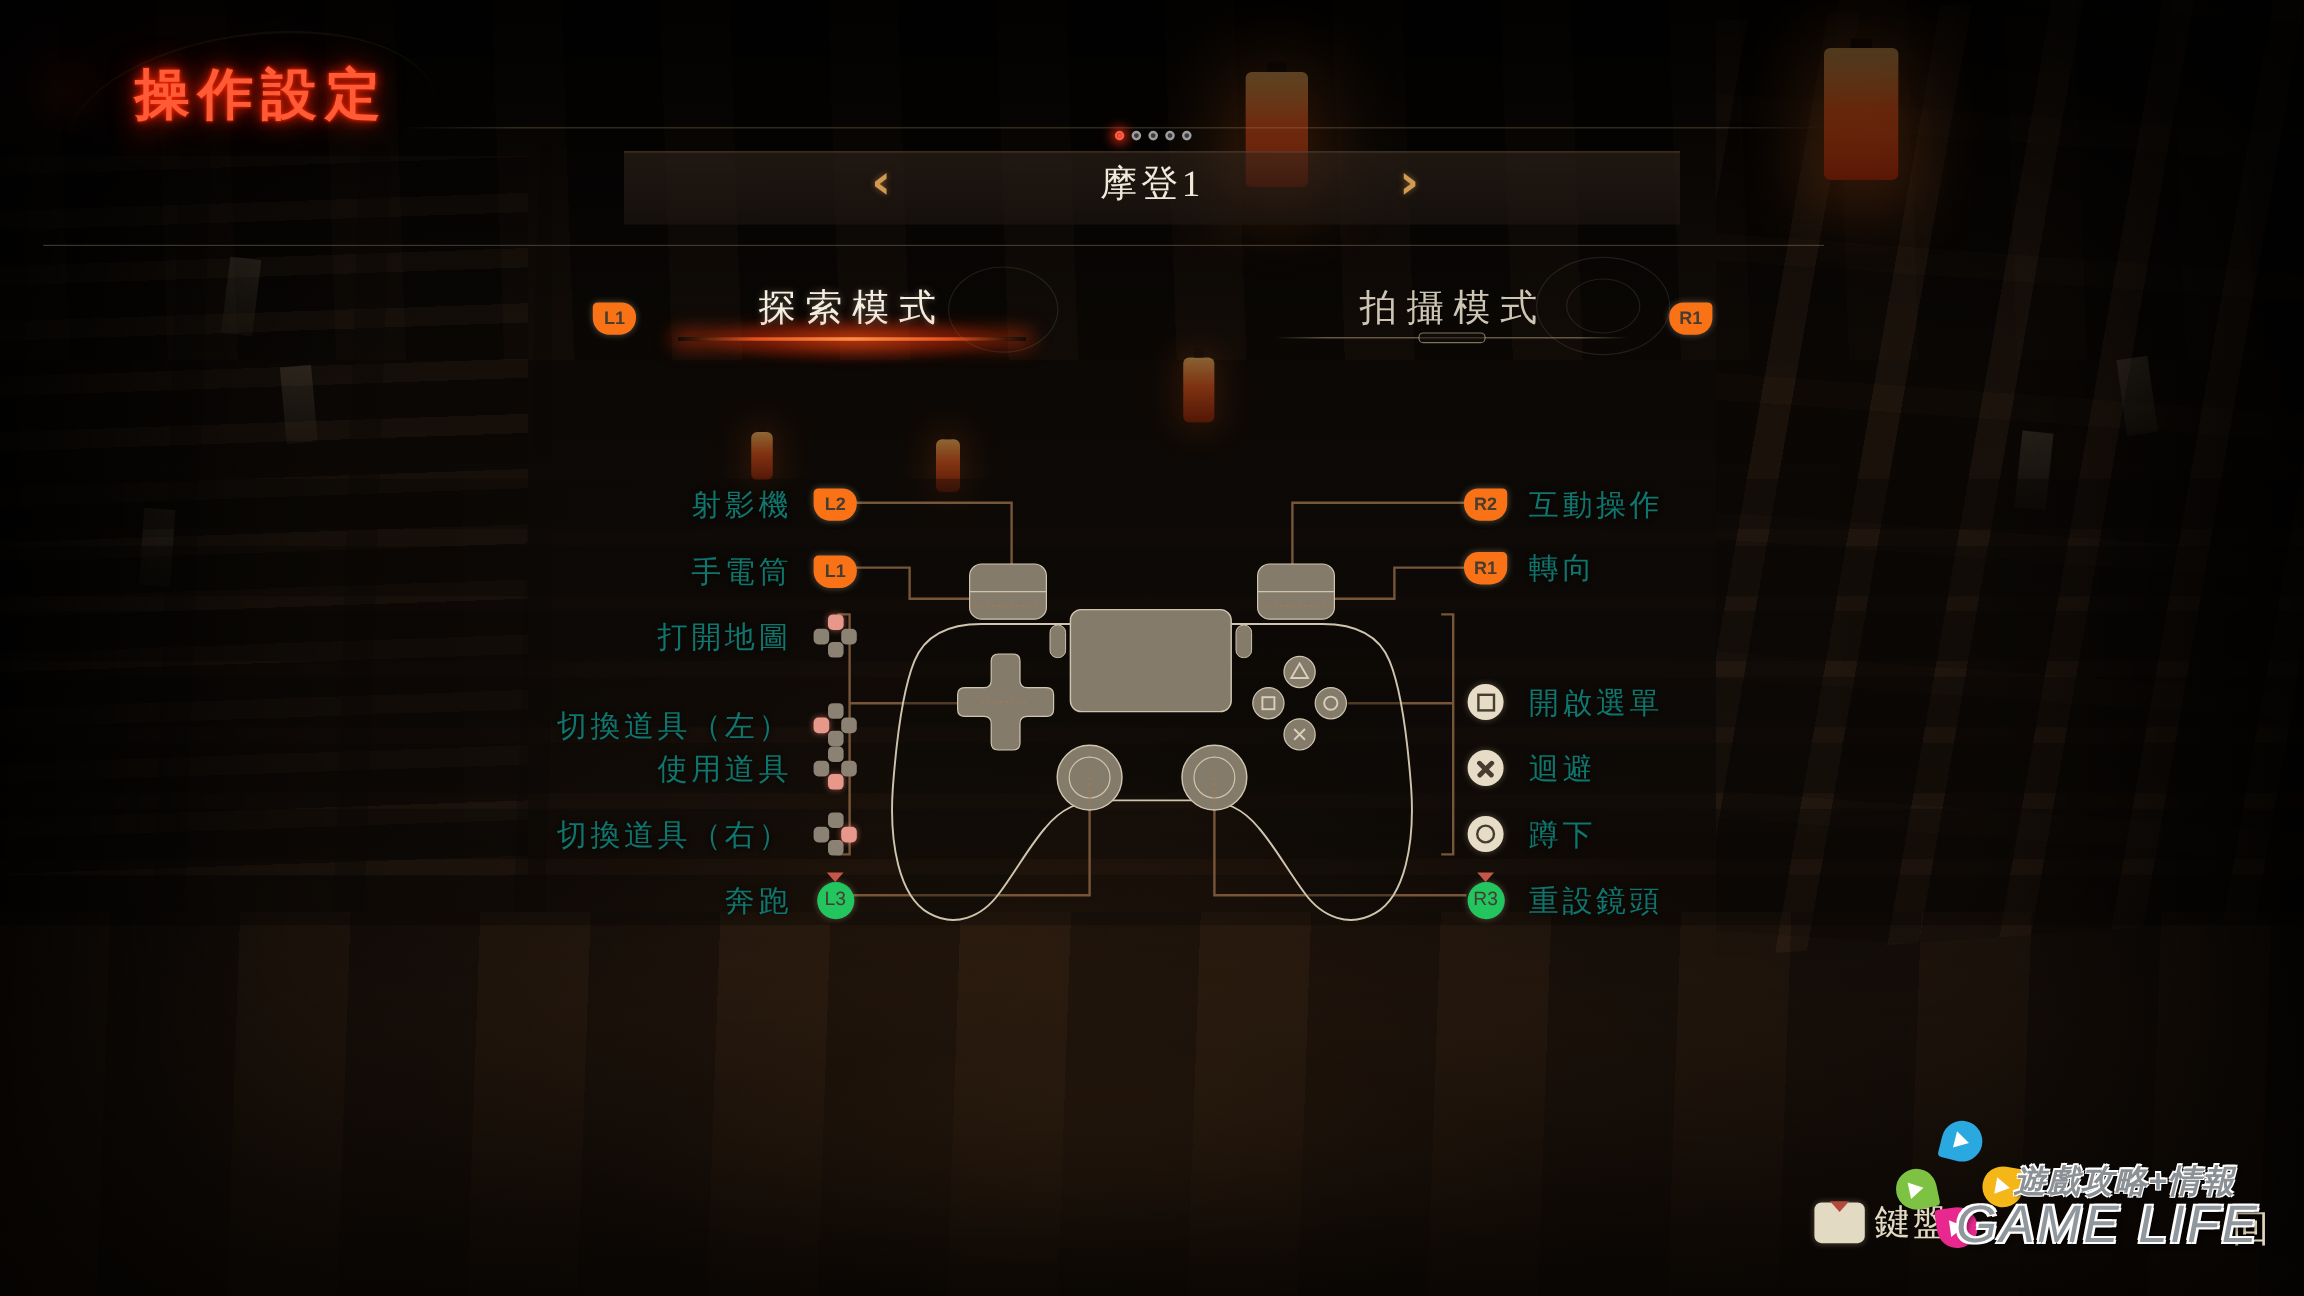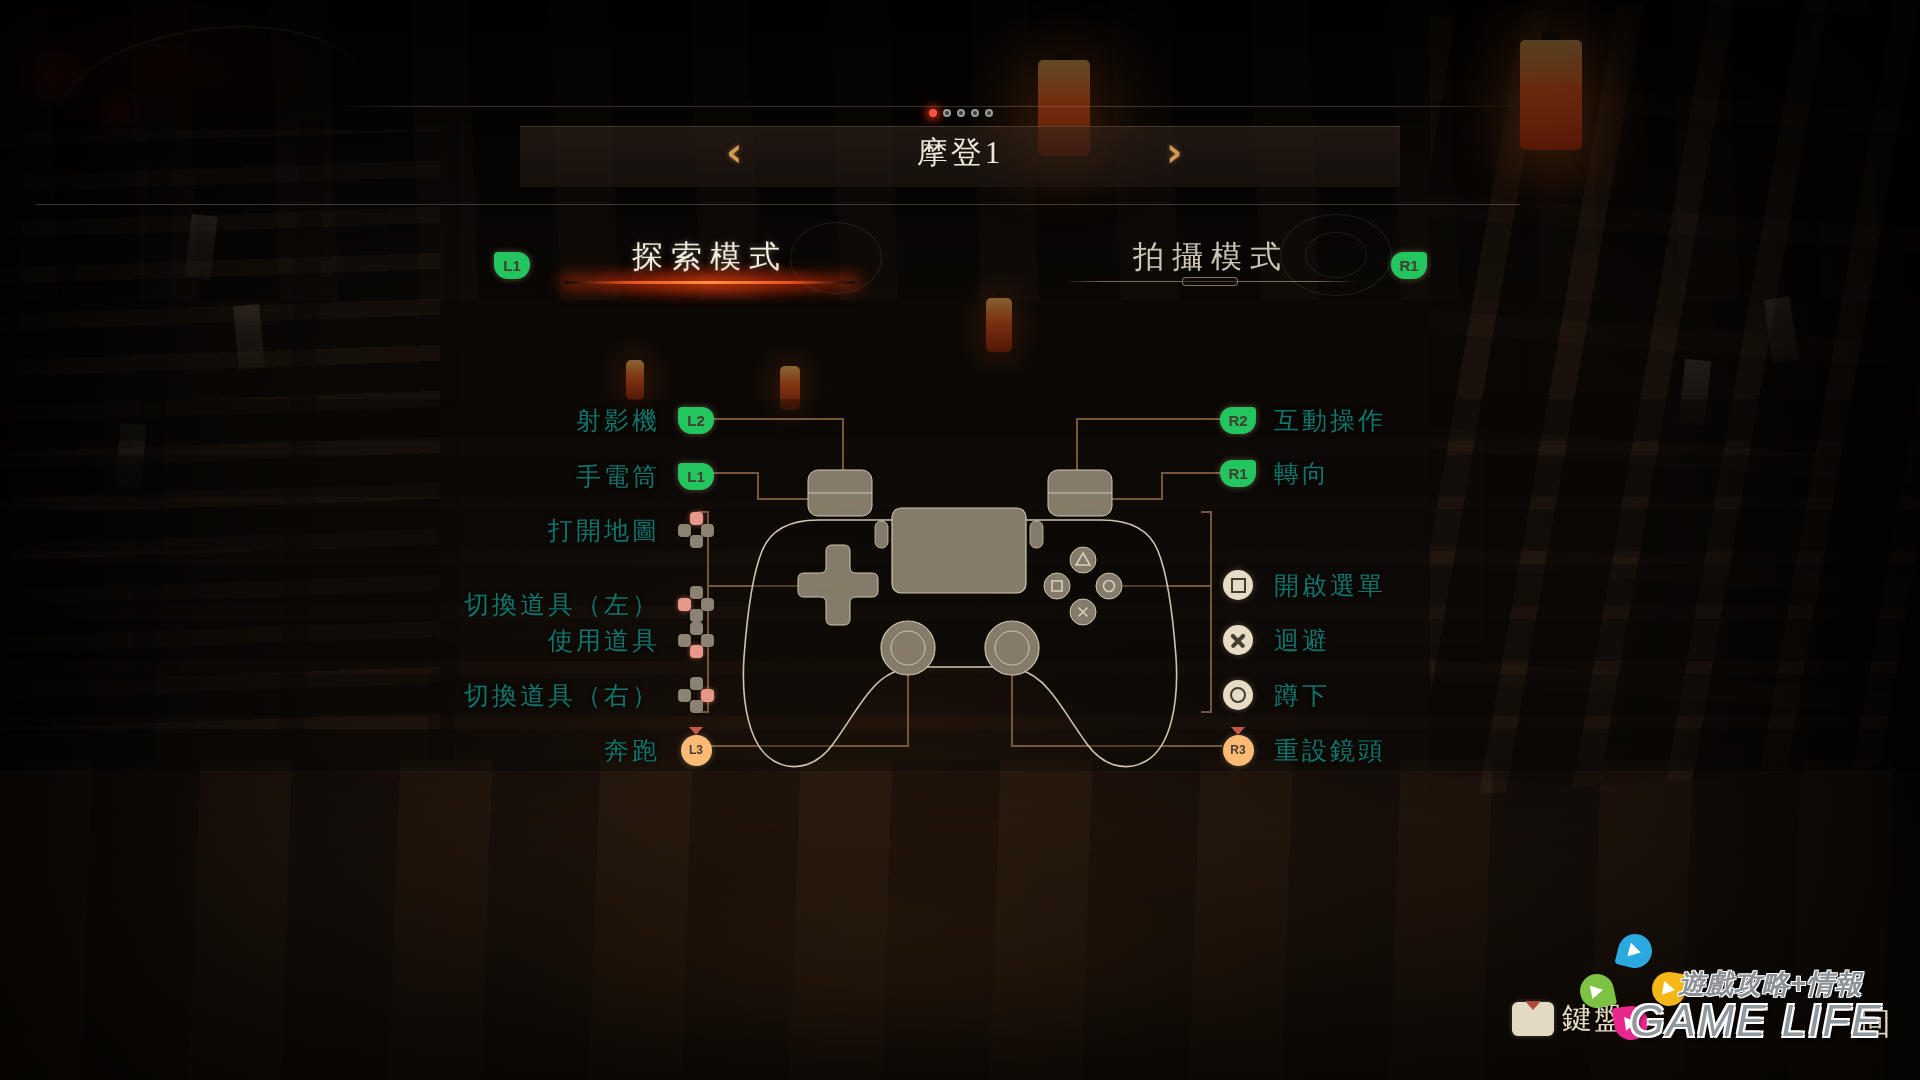--- a/index.html
+++ b/index.html
@@ -71,21 +71,21 @@
   #active-underline{left:565px;top:281px;width:290px;height:3px;z-index:4;
     background:linear-gradient(90deg, transparent, rgba(255,92,30,.85) 22%, #ff8c46 50%, rgba(255,92,30,.85) 78%, transparent);
     box-shadow:0 0 16px 4px rgba(255,60,10,.6);}
   #inactive-underline{left:1063px;top:281px;width:294px;height:1px;z-index:4;
     background:linear-gradient(90deg, transparent, rgba(205,185,145,.55) 14%, rgba(205,185,145,.55) 86%, transparent);}
   #cartouche{left:1182px;top:277px;width:56px;height:9px;z-index:4;border:1px solid rgba(205,185,145,.6);
     border-radius:4px;background:rgba(22,16,11,.5);box-sizing:border-box;}
   .swirl{z-index:3;border:1px solid rgba(205,195,170,.12);border-radius:50%;}
 
   
-  .badge{width:36px;height:27px;background:#22c55e;color:#463c30;display:flex;align-items:center;justify-content:center;
+  .badge{width:36px;height:27px;background:#f97316;color:#463c30;display:flex;align-items:center;justify-content:center;
     font-family:"Liberation Sans",sans-serif;font-weight:bold;font-size:15px;box-shadow:0 0 6px rgba(240,220,180,.35);}
   .badge-l{border-radius:4px 12px 14px 14px;}
   .badge-r{border-radius:12px 4px 14px 14px;}
   .badge.abs{position:absolute;z-index:4;}
 
   
   .bind-row{position:absolute;height:44px;display:flex;align-items:center;gap:16px;z-index:4;box-sizing:border-box;}
   .bind-row.left{left:0;width:740px;justify-content:flex-end;padding-right:24px;}
   .bind-row.right{left:1180px;width:740px;justify-content:flex-start;padding-left:38px;}
   .bind-label{font-size:25px;letter-spacing:3px;color:#0f766e;text-shadow:0 0 4px rgba(0,0,0,.8);}
@@ -99,23 +99,23 @@
 
   .face-ico{width:30px;height:30px;border-radius:50%;background:#e7ddc7;display:flex;align-items:center;justify-content:center;
     box-shadow:0 0 6px rgba(240,220,180,.3);}
   .sym-square{width:11px;height:11px;border:2.5px solid #463c30;box-sizing:content-box;}
   .sym-circle{width:12px;height:12px;border:2.5px solid #463c30;border-radius:50%;box-sizing:content-box;}
   .sym-cross{position:relative;width:16px;height:16px;}
   .sym-cross::before,.sym-cross::after{content:"";position:absolute;left:-1px;top:6.5px;width:18px;height:3.5px;
     background:#463c30;border-radius:2px;}
   .sym-cross::before{transform:rotate(45deg);} .sym-cross::after{transform:rotate(-45deg);}
 
-  .stick-badge{position:relative;width:31px;height:31px;border-radius:50%;background:#fdba74;color:#463c30;
+  .stick-badge{position:relative;width:31px;height:31px;border-radius:50%;background:#22c55e;color:#463c30;
     display:flex;align-items:center;justify-content:center;font-family:"Liberation Sans",sans-serif;
-    font-weight:bold;font-size:12px;box-shadow:0 0 6px rgba(240,220,180,.3);}
+    font-weight:normal;font-size:16px;box-shadow:0 0 6px rgba(240,220,180,.3);}
   .stick-badge::before{content:"";position:absolute;top:-8px;left:50%;transform:translateX(-50%);
     border-left:7px solid transparent;border-right:7px solid transparent;border-top:8px solid #c4574a;}
 
   
   #controller-svg{left:560px;top:400px;z-index:3;}
 
   
   #kb-hint{left:1512px;top:998px;z-index:4;display:flex;align-items:center;gap:8px;}
   #touchpad-key{position:relative;width:42px;height:34px;background:#e3dac4;border-radius:6px;
     box-shadow:0 0 5px rgba(230,210,170,.3);}
@@ -166,20 +166,21 @@
   <div class="abs row-strip" style="top:399px;"></div>
   <div class="abs row-strip" style="top:455px;"></div>
   <div class="abs row-strip" style="top:509px;"></div>
   <div class="abs row-strip" style="top:564px;"></div>
   <div class="abs row-strip" style="top:619px;"></div>
   <div class="abs row-strip" style="top:674px;"></div>
   <div class="abs row-strip" style="top:729px;"></div>
 
   <div class="abs" id="vignette"></div>
 
+  <div class="abs" id="page-title">操作設定</div>
   <div class="abs" id="title-line"></div>
   <div class="abs" id="separator-line"></div>
 
   <div class="abs" id="preset-band"></div>
   <div class="abs" id="dots">
     <span class="dot active"></span>
     <span class="dot"></span>
     <span class="dot"></span>
     <span class="dot"></span>
     <span class="dot"></span>

